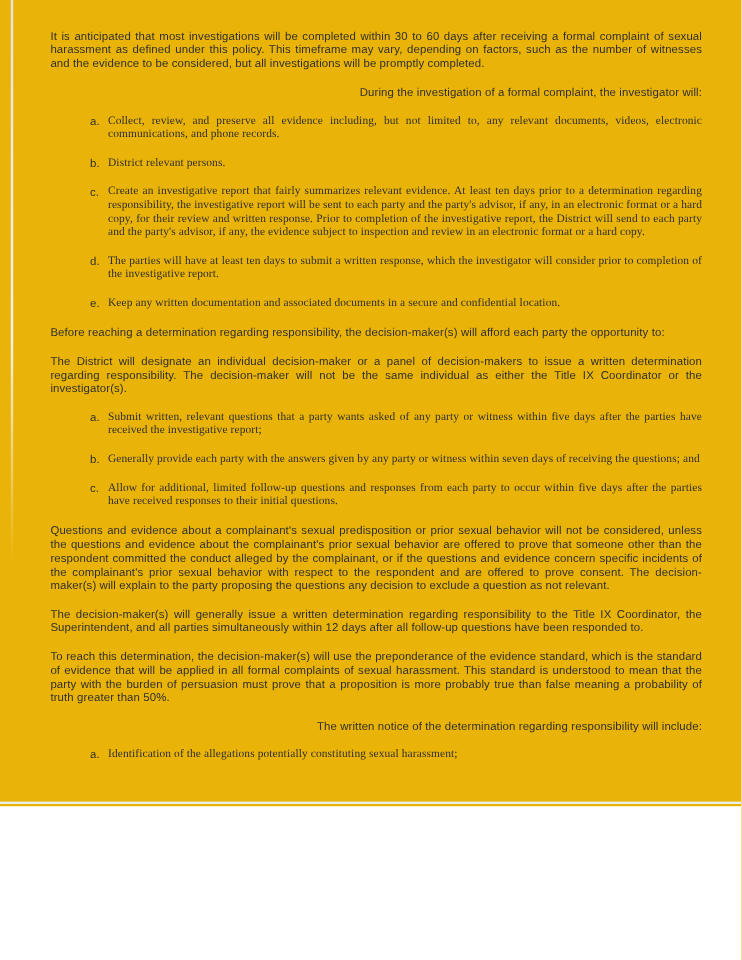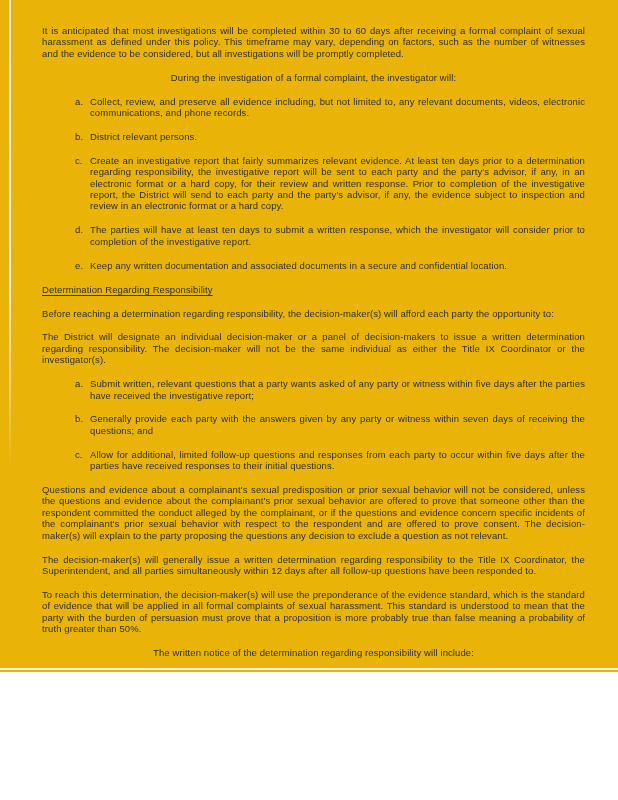--- a/index.html
+++ b/index.html
@@ -36,40 +36,41 @@
     bottom: 2px;
     width: 100%;
     height: 2px;
     background: #e8f0ef;
   }
   p.para {
     margin: 0 0 12.5px 0;
     text-align: justify;
   }
   p.lead {
-    text-align: center;
+    text-align: right;
   }
   .heading {
     margin: 0 0 12.5px 0;
     text-decoration: underline;
     text-underline-offset: 2px;
   }
   .list {
     margin: 0 0 0 33px;
   }
   .li {
     display: flex;
     margin: 0 0 12.5px 0;
   }
   .li .lbl {
     flex: 0 0 15px;
   }
   .li .txt {
     flex: 1;
     text-align: justify;
+    font-family: Liberation Serif, serif;
   }
 </style>
 </head>
 <body>
 
 <div class="page">
   <div class="scan-edge-left"></div>
   <div class="scan-edge-bottom"></div>
 
   <p class="para">It is anticipated that most investigations will be completed within 30 to 60 days after receiving a formal complaint of sexual harassment as defined under this policy. This timeframe may vary, depending on factors, such as the number of witnesses and the evidence to be considered, but all investigations will be promptly completed.</p>
@@ -92,21 +93,20 @@
     <div class="li">
       <span class="lbl">d.</span>
       <span class="txt">The parties will have at least ten days to submit a written response, which the investigator will consider prior to completion of the investigative report.</span>
     </div>
     <div class="li">
       <span class="lbl">e.</span>
       <span class="txt">Keep any written documentation and associated documents in a secure and confidential location.</span>
     </div>
   </div>
 
-  <div class="heading">Determination Regarding Responsibility</div>
 
 
   <p class="para">Before reaching a determination regarding responsibility, the decision-maker(s) will afford each party the opportunity to:</p>
 
   <p class="para">The District will designate an individual decision-maker or a panel of decision-makers to issue a written determination regarding responsibility. The decision-maker will not be the same individual as either the Title IX Coordinator or the investigator(s).</p>
 
   <div class="list">
     <div class="li">
       <span class="lbl">a.</span>
       <span class="txt">Submit written, relevant questions that a party wants asked of any party or witness within five days after the parties have received the investigative report;</span>

